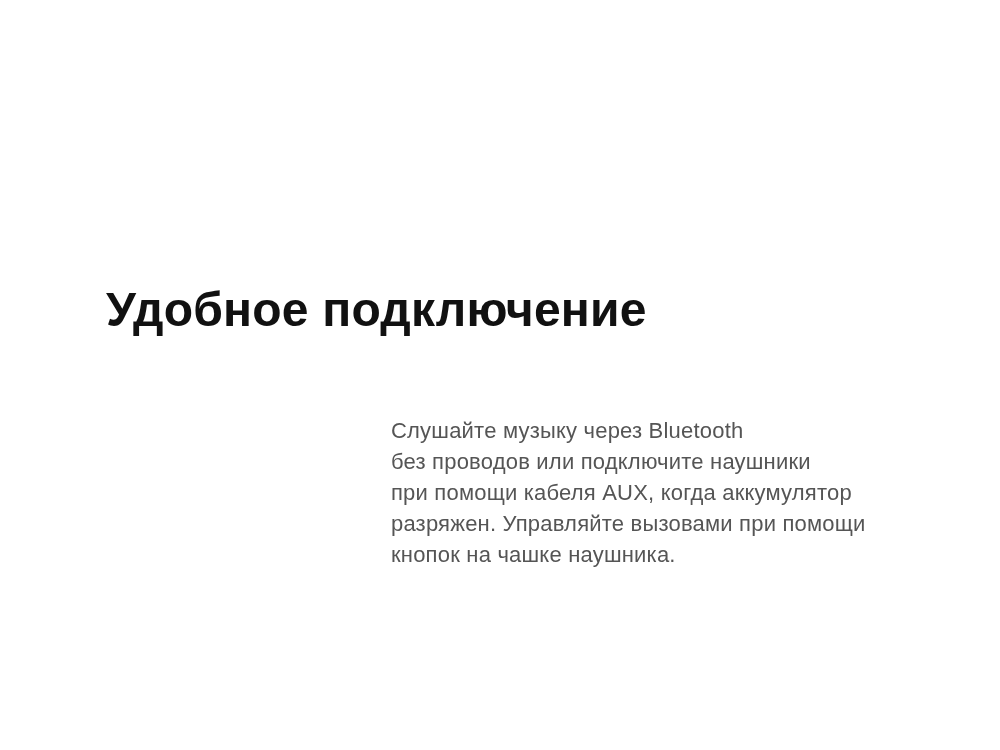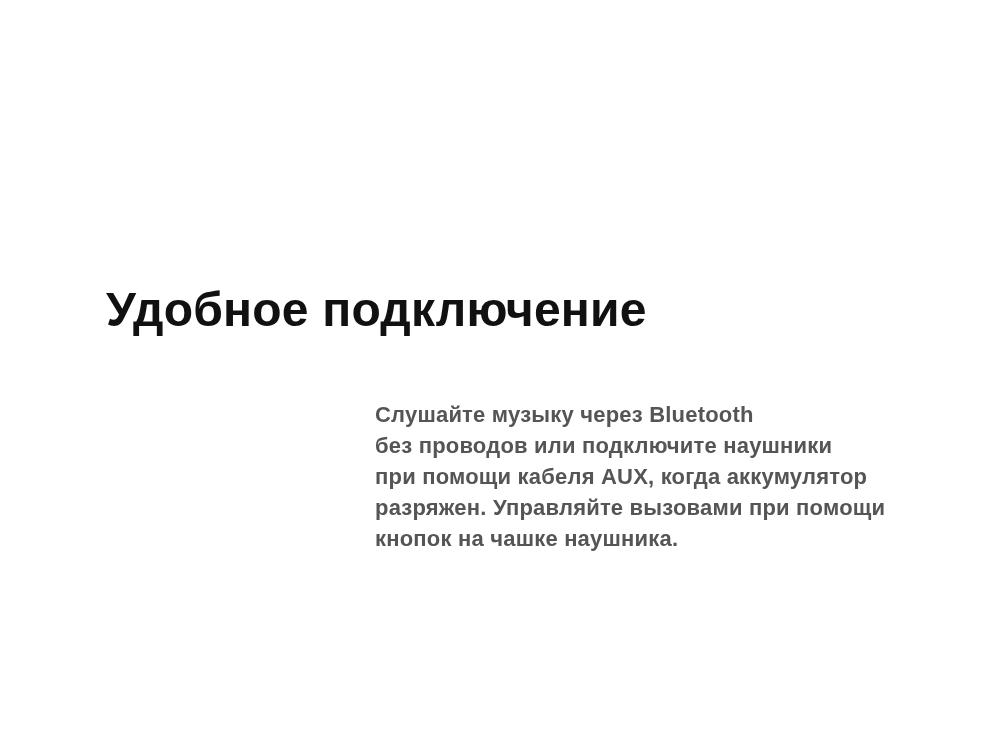--- a/index.html
+++ b/index.html
@@ -25,25 +25,25 @@
     line-height: 1.2;
     font-weight: 700;
     letter-spacing: 0.2px;
     color: var(--heading-color, #111111);
     white-space: nowrap;
   }
   .body-text {
     position: absolute;
     left: 375px;
     top: 399px;
-    margin: 0;
+    margin: 16px;
     width: 540px;
     font-size: 22px;
     line-height: 31px;
-    font-weight: 700;
+    font-weight: 400;
     letter-spacing: 0.2px;
     color: var(--body-color, #555555);
     white-space: pre-line;
   }
 </style>
 </head>
 <body>
 
 <div class="page" style="--bg-color: #ffffff; --heading-color: #111111; --body-color: #555555;">
   <h1 class="page-title">Удобное подключение</h1>

